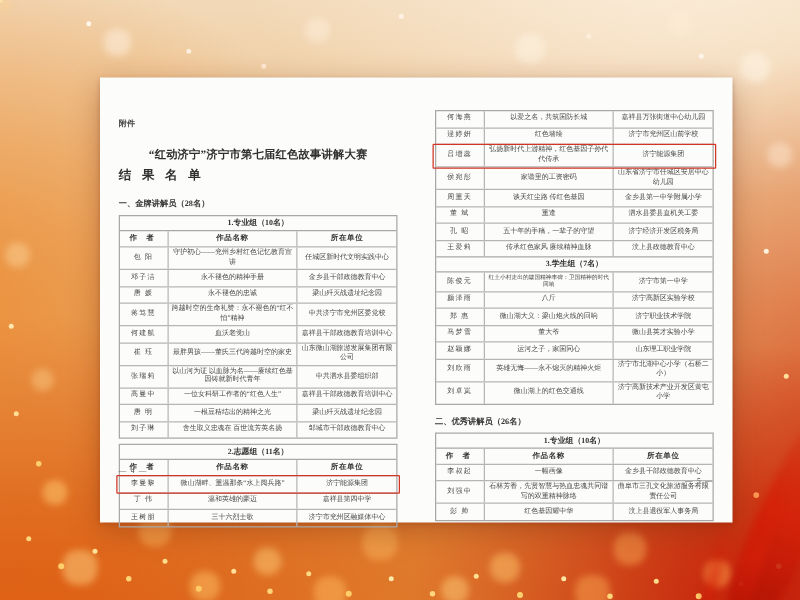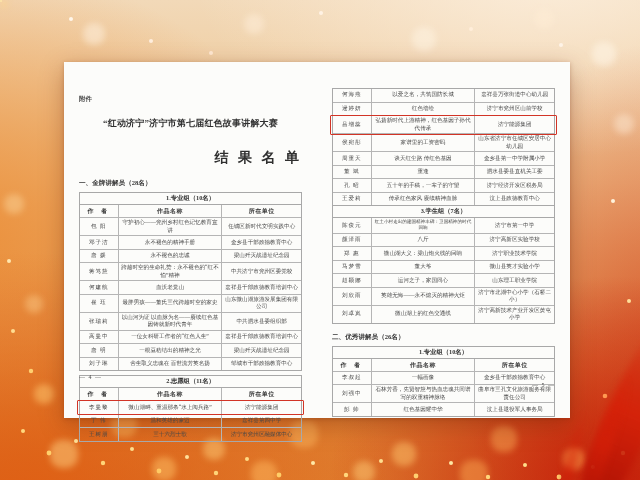--- a/index.html
+++ b/index.html
@@ -44,27 +44,27 @@
       612px 200px 0 1px #fff3dc, 628px 300px 0 1px #ffdf9a, 604px 395px 0 1.3px #ff9a52,
       70px 18px 0 1px #fff6ea, 150px 40px 0 1px #ffeedd, 320px 12px 0 1px #fff2e4,
       470px 28px 0 1px #ffeeda, 560px 44px 0 1px #fff4e8, 210px 52px 0 1px #ffe9d2;}
   .streak{position:absolute;background:linear-gradient(180deg,rgba(222,40,12,.0),rgba(214,32,8,.85),rgba(170,16,4,.9));
     filter:blur(3px);border-radius:40%;}
   .streak.s1{right:-14px;bottom:-30px;width:46px;height:190px;transform:rotate(24deg);}
   .streak.s2{right:28px;bottom:-40px;width:18px;height:150px;transform:rotate(18deg);opacity:.8;}
   .streak.s3{right:66px;bottom:-50px;width:10px;height:120px;transform:rotate(14deg);opacity:.65;}
 
   
-  .paper{position:absolute;left:64px;top:62px;width:506px;height:356px;background:#fcfcfa;
+  .paper{position:absolute;left:80px;top:62px;width:506px;height:356px;background:#fcfcfa;
     display:flex;box-shadow:0 7px 22px rgba(110,35,8,.35), 0 1px 4px rgba(110,35,8,.25);}
   .page{width:50%;box-sizing:border-box;position:relative;padding:0 15px;color:#3c3c3c;}
 
   .attach{margin-top:33px;font-size:6.5px;font-weight:bold;color:#454545;}
   .title1{margin-top:13px;font-size:9px;font-weight:bold;text-align:center;color:#2f2f2f;letter-spacing:.2px;}
-  .title2{margin-top:19px;font-size:14px;font-weight:bold;text-align:right;color:#2f2f2f;letter-spacing:3px;}
+  .title2{margin-top:3px;font-size:10px;font-weight:bold;text-align:left;color:#2f2f2f;letter-spacing:3px;}
   .sec{margin-top:12px;font-size:6.6px;font-weight:bold;color:#353535;}
   .sec.right-sec{margin-top:9px;}
 
   .tbl{margin-top:4px;border:0.6px solid #a8a8a8;}
   .tbl.cont{margin-top:26px;}
   .grow{display:flex;align-items:center;justify-content:center;min-height:11px;
     font-size:6.3px;font-weight:bold;color:#333;border-bottom:0.6px solid #a8a8a8;}
   .trow{display:flex;position:relative;border-bottom:0.6px solid #b5b5b5;}
   .tbl .trow:last-child{border-bottom:none;}
   .cell{display:flex;align-items:center;justify-content:center;text-align:center;

